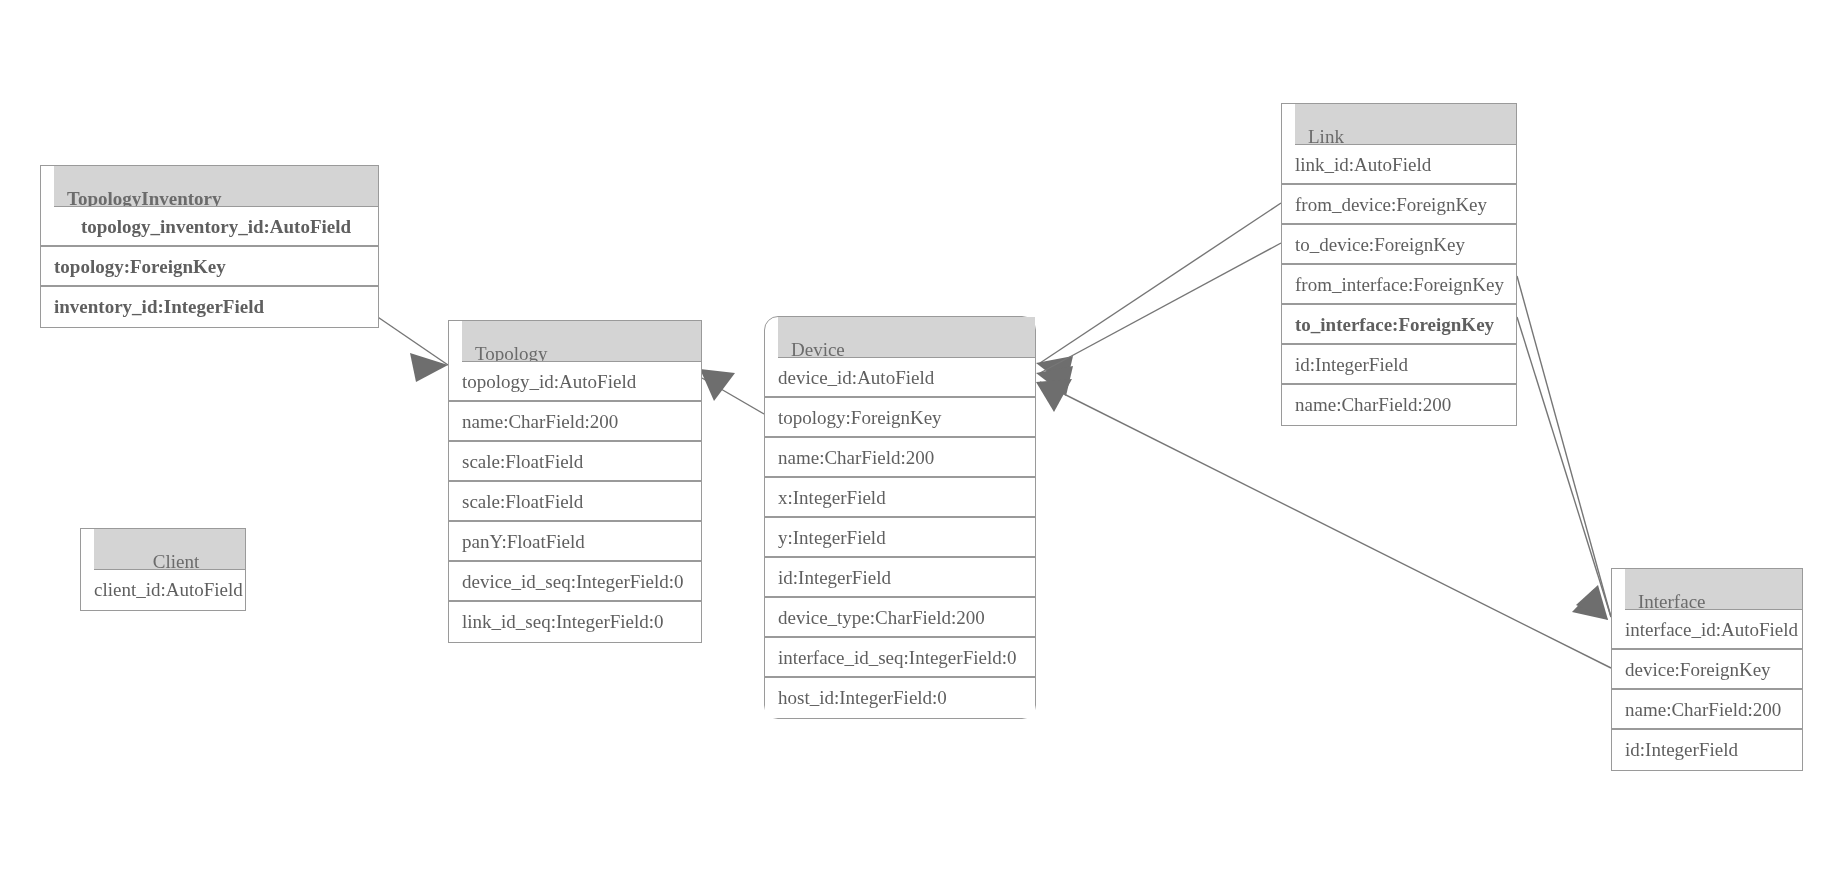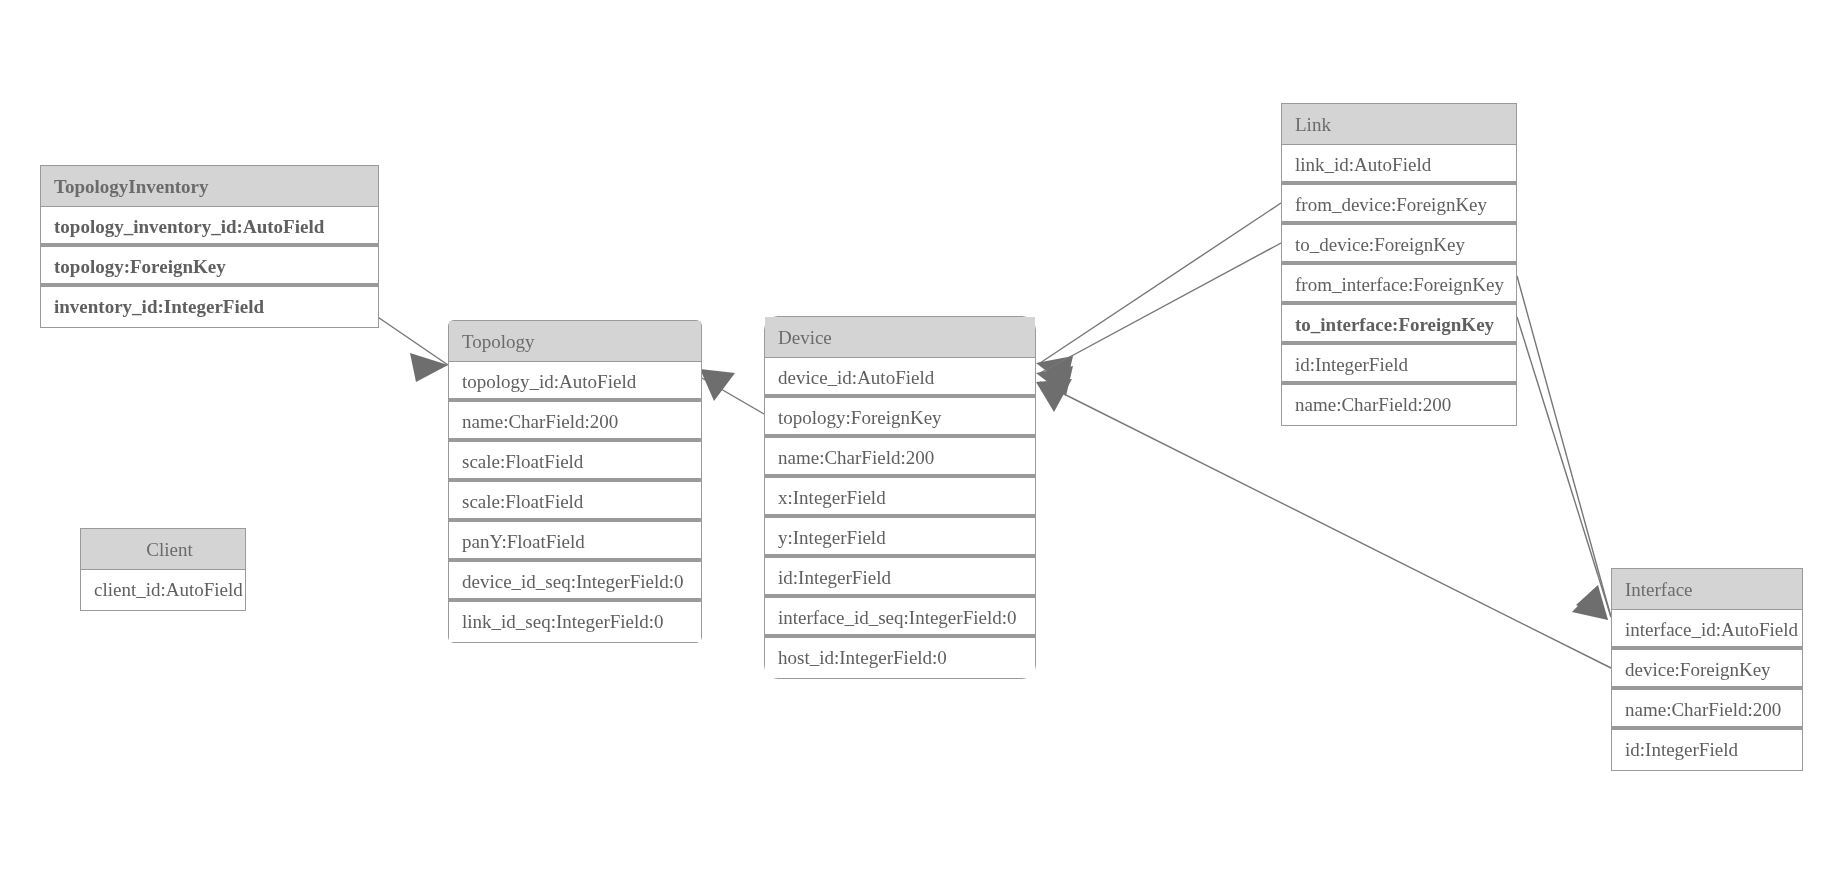--- a/index.html
+++ b/index.html
@@ -32,27 +32,28 @@
     z-index: 5;
   }
   .entity-header {
     box-sizing: border-box;
     background: #d4d4d4;
     border-bottom: 1px solid #9a9a9a;
     color: #6b6b6b;
     font-size: 19px;
     line-height: 41px;
     height: 41px;
-    padding: 0 0 0 13px;
+    padding: 12px 0 0 13px;
     white-space: nowrap;
     overflow: hidden;
+    margin-left: 13px;
   }
   .entity-field {
     box-sizing: border-box;
-    border-bottom: 4px solid #fca5a5;
+    border-bottom: 2px solid #fca5a5;
     color: #5f5f5f;
     font-size: 19px;
     line-height: 40px;
     height: 40px;
     padding: 0 0 0 13px;
     white-space: nowrap;
     overflow: hidden;
     background: #ffffff;
   }
   .entity-field:last-child {
@@ -98,42 +99,43 @@
       <g>
         <path d="M 1517,317 L 1611,617" stroke="#767676" stroke-width="1.4" fill="none"></path>
         <polygon points="1608,620 1576,605 1598,585" fill="#6e6e6e"></polygon>
         <title>Link.to_interface -&gt; Interface</title>
       </g>
     </svg>
 
   <div id="entities-layer">
       <div class="entity" style="left: 40px; top: 165px; width: 339px; border-color: rgb(154, 154, 154); font-weight: bold;">
         <div class="entity-header" style="background: rgb(212, 212, 212); border-bottom-color: rgb(154, 154, 154);">TopologyInventory</div>
-        <div class="entity-field" style="border-bottom-color: rgb(154, 154, 154);">topology_inventory_id:AutoField</div>
+        <div class="entity-field" style="border-bottom-color: rgb(154, 154, 154); text-align: center;">topology_inventory_id:AutoField</div>
         <div class="entity-field" style="border-bottom-color: rgb(154, 154, 154);">topology:ForeignKey</div>
         <div class="entity-field" style="border-bottom-color: rgb(154, 154, 154);">inventory_id:IntegerField</div>
       </div>
-      <div class="entity" style="left: 448px; top: 320px; width: 254px; border-color: rgb(154, 154, 154); border-radius: 6px;">
+      <div class="entity" style="left: 448px; top: 320px; width: 254px; border-color: rgb(154, 154, 154);">
         <div class="entity-header" style="background: rgb(212, 212, 212); border-bottom-color: rgb(154, 154, 154);">Topology</div>
         <div class="entity-field" style="border-bottom-color: rgb(154, 154, 154);">topology_id:AutoField</div>
         <div class="entity-field" style="border-bottom-color: rgb(154, 154, 154);">name:CharField:200</div>
         <div class="entity-field" style="border-bottom-color: rgb(154, 154, 154);">scale:FloatField</div>
         <div class="entity-field" style="border-bottom-color: rgb(154, 154, 154);">scale:FloatField</div>
         <div class="entity-field" style="border-bottom-color: rgb(154, 154, 154);">panY:FloatField</div>
         <div class="entity-field" style="border-bottom-color: rgb(154, 154, 154);">device_id_seq:IntegerField:0</div>
         <div class="entity-field" style="border-bottom-color: rgb(154, 154, 154);">link_id_seq:IntegerField:0</div>
       </div>
       <div class="entity" style="left: 764px; top: 316px; width: 272px; border-color: rgb(154, 154, 154); border-radius: 14px;">
         <div class="entity-header" style="background: rgb(212, 212, 212); border-bottom-color: rgb(154, 154, 154);">Device</div>
         <div class="entity-field" style="border-bottom-color: rgb(154, 154, 154);">device_id:AutoField</div>
         <div class="entity-field" style="border-bottom-color: rgb(154, 154, 154);">topology:ForeignKey</div>
         <div class="entity-field" style="border-bottom-color: rgb(154, 154, 154);">name:CharField:200</div>
         <div class="entity-field" style="border-bottom-color: rgb(154, 154, 154);">x:IntegerField</div>
         <div class="entity-field" style="border-bottom-color: rgb(154, 154, 154);">y:IntegerField</div>
         <div class="entity-field" style="border-bottom-color: rgb(154, 154, 154);">id:IntegerField</div>
+        <div class="entity-field" style="border-bottom-color: rgb(154, 154, 154);">device_type:CharField:200</div>
         <div class="entity-field" style="border-bottom-color: rgb(154, 154, 154);">interface_id_seq:IntegerField:0</div>
         <div class="entity-field" style="border-bottom-color: rgb(154, 154, 154);">host_id:IntegerField:0</div>
       </div>
       <div class="entity" style="left: 1281px; top: 103px; width: 236px; border-color: rgb(154, 154, 154);">
         <div class="entity-header" style="background: rgb(212, 212, 212); border-bottom-color: rgb(154, 154, 154);">Link</div>
         <div class="entity-field" style="border-bottom-color: rgb(154, 154, 154);">link_id:AutoField</div>
         <div class="entity-field" style="border-bottom-color: rgb(154, 154, 154);">from_device:ForeignKey</div>
         <div class="entity-field" style="border-bottom-color: rgb(154, 154, 154);">to_device:ForeignKey</div>
         <div class="entity-field" style="border-bottom-color: rgb(154, 154, 154);">from_interface:ForeignKey</div>
         <div class="entity-field" style="border-bottom-color: rgb(154, 154, 154); font-weight: bold;">to_interface:ForeignKey</div>

